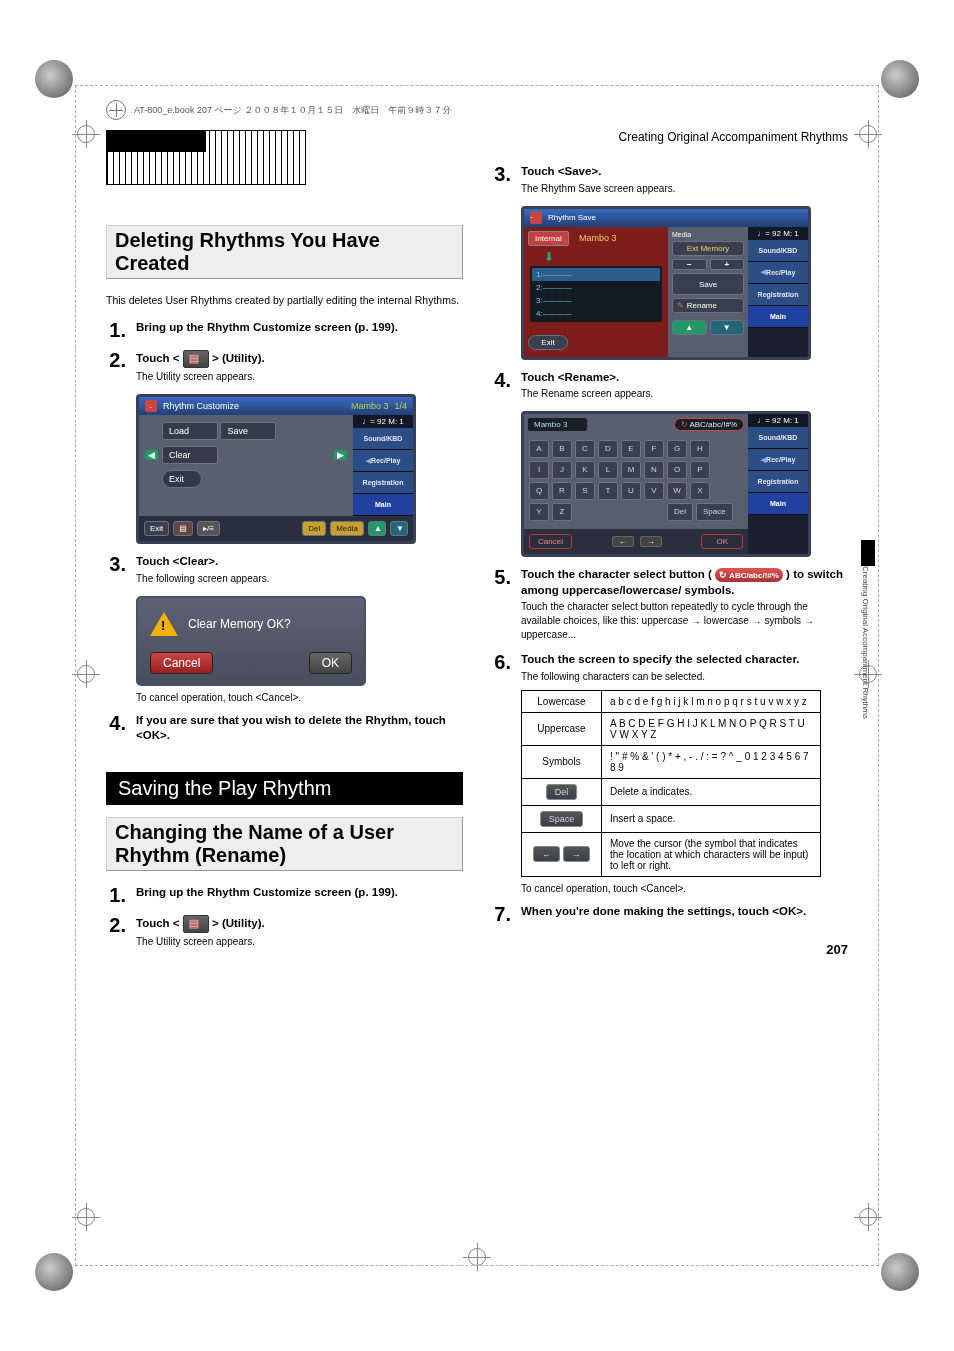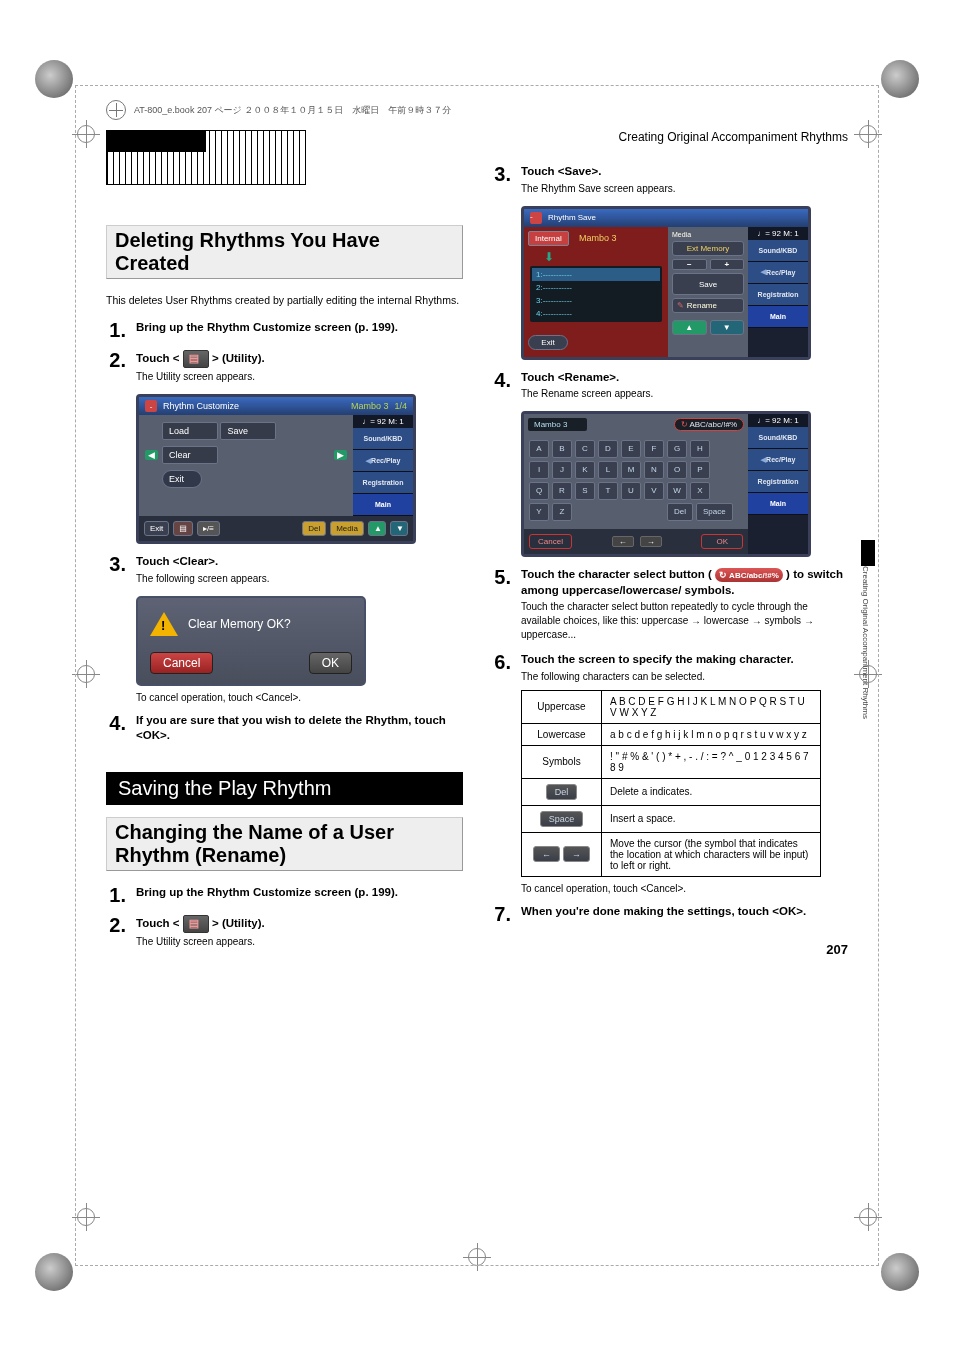--- a/index.html
+++ b/index.html
@@ -481,34 +481,34 @@
             <span class="charsel-icon">ABC/abc/!#%</span>
             <span>) to switch among uppercase/lowercase/ symbols.</span>
           </div>
           <div class="step-sub">Touch the character select button repeatedly to cycle through the available choices, like this: uppercase → lowercase → symbols → uppercase...</div>
         </div>
       </div>
 
       <div class="step">
         <div class="step-num">6.</div>
         <div class="step-body">
-          <div class="step-title">Touch the screen to specify the making character.</div>
+          <div class="step-title">Touch the screen to specify the selected character.</div>
           <div class="step-sub">The following characters can be selected.</div>
         </div>
       </div>
 
       <table class="chartable">
         <tbody>
             <tr>
+              <td>Lowercase</td>
+              <td>a b c d e f g h i j k l m n o p q r s t u v w x y z</td>
+            </tr>
+        <tr>
               <td>Uppercase</td>
               <td>A B C D E F G H I J K L M N O P Q R S T U V W X Y Z</td>
-            </tr>
-        <tr>
-              <td>Lowercase</td>
-              <td>a b c d e f g h i j k l m n o p q r s t u v w x y z</td>
             </tr>
         <tr>
               <td>Symbols</td>
               <td>! " # % &amp; ' ( ) * + , - . / : = ? ^ _ 0 1 2 3 4 5 6 7 8 9</td>
             </tr>
         <tr>
               <td><span class="keyshape">Del</span></td>
               <td>Delete a indicates.</td>
             </tr>
         <tr>

